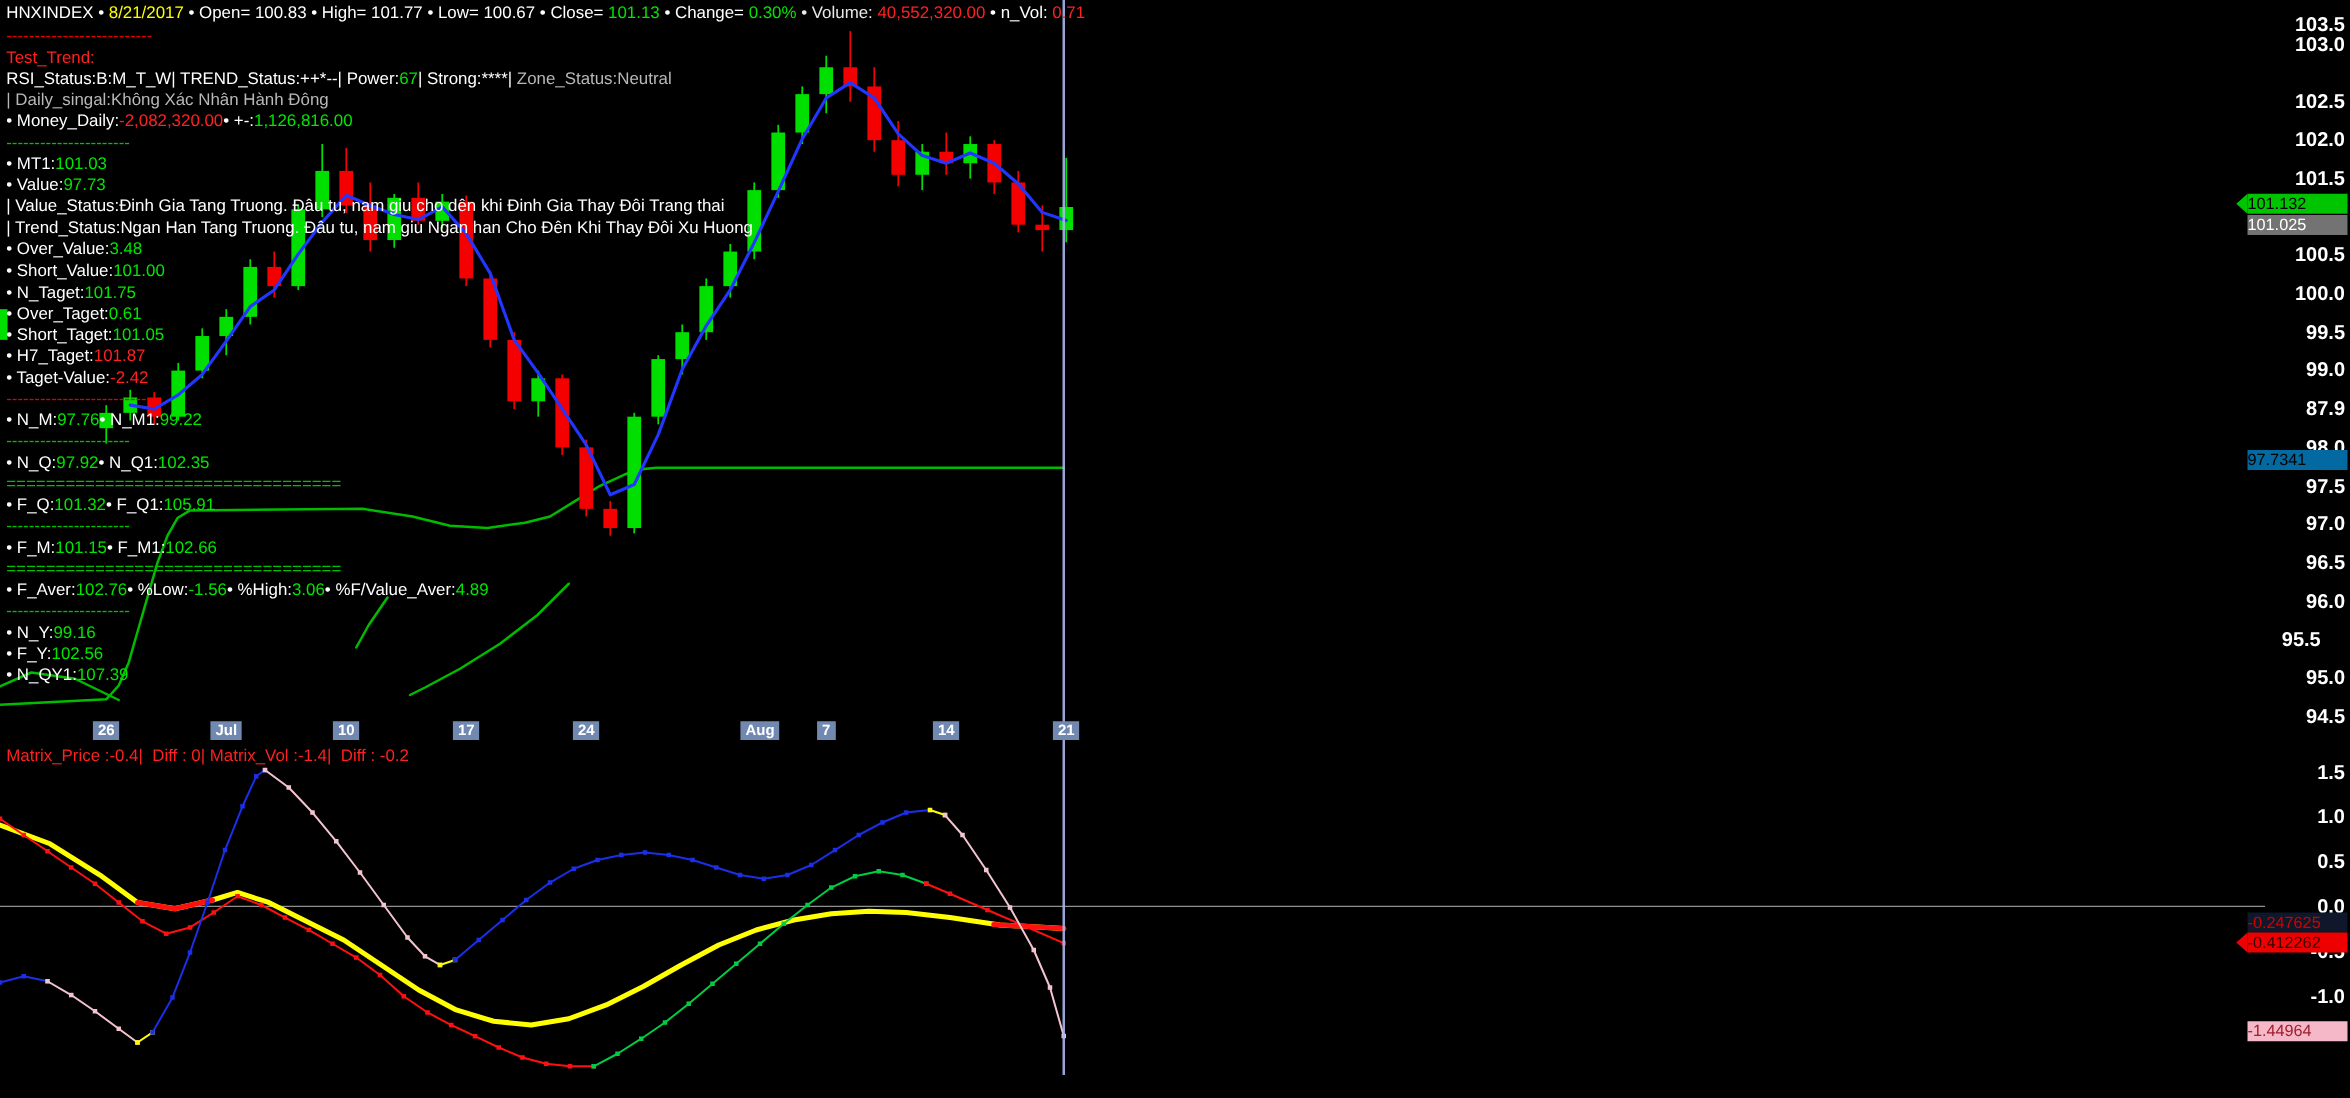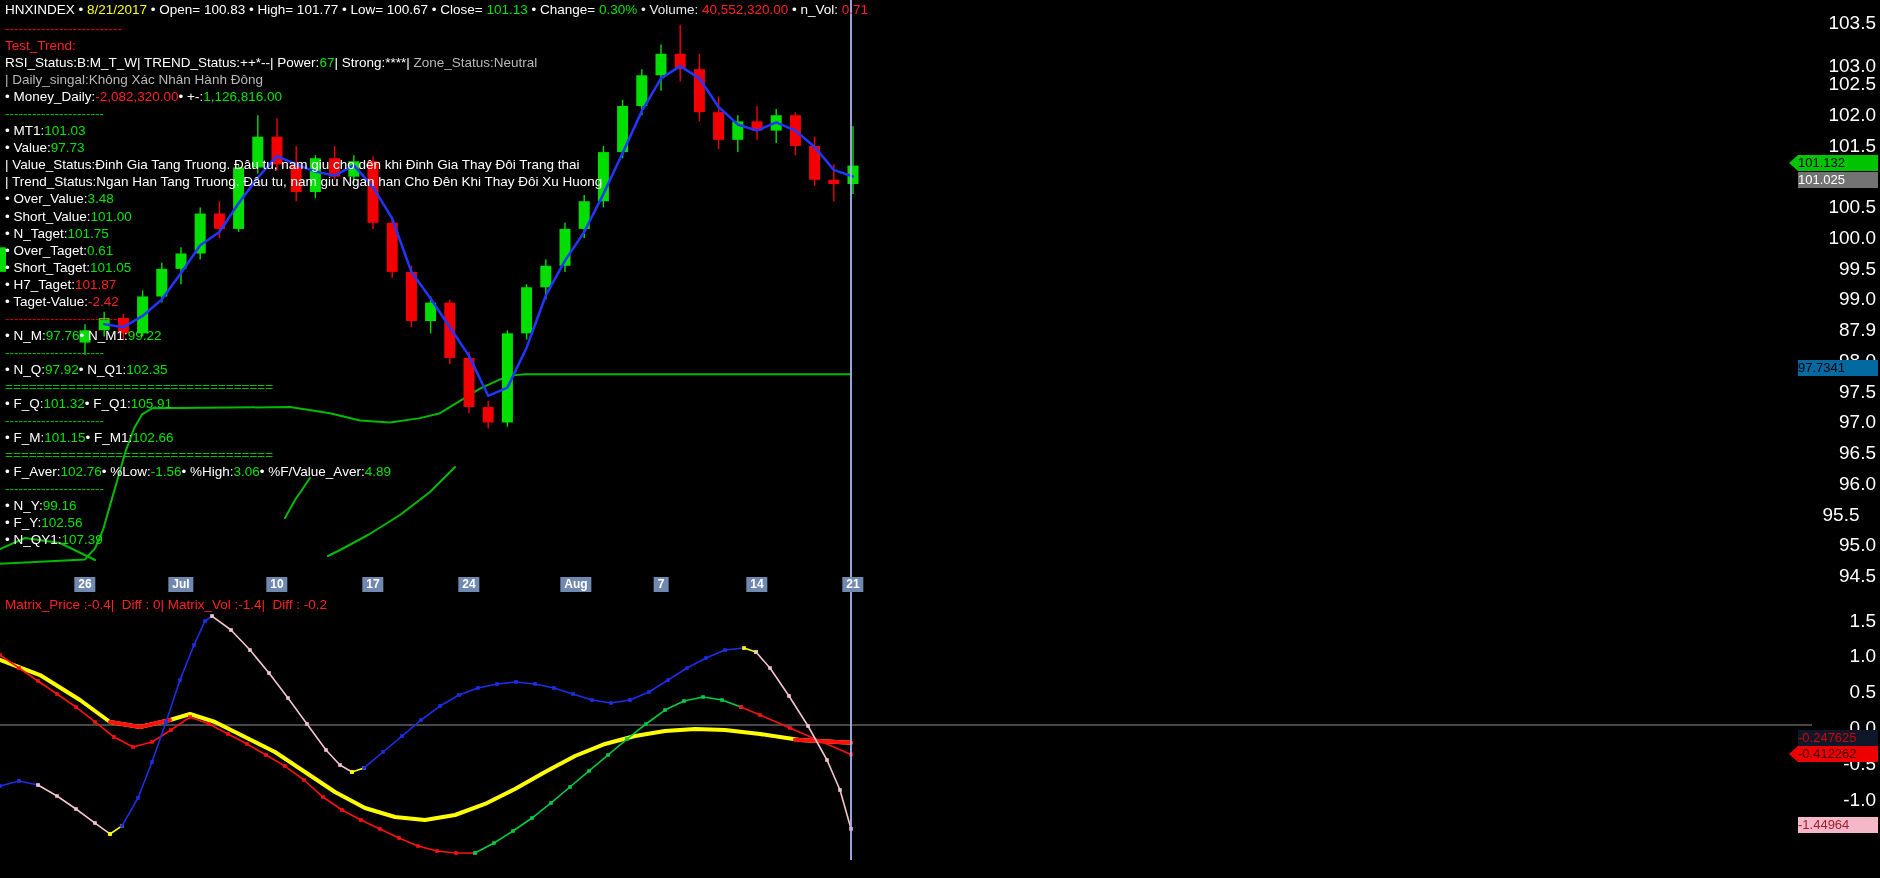--- a/index.html
+++ b/index.html
@@ -6,21 +6,21 @@
   .screen{position:relative;width:1880px;height:878px;background:#000;overflow:hidden;
           font-family:"Liberation Sans",sans-serif;}
   svg{position:absolute;left:0;top:0;}
   .hdr{position:absolute;left:5px;top:2px;font-size:13.5px;white-space:pre;z-index:5;}
   .info{position:absolute;left:5px;top:20px;font-size:13.5px;line-height:17.05px;white-space:pre;z-index:5;}
   .iline{height:17.05px;}
   .dchip{position:absolute;top:577px;height:15px;line-height:15px;padding:0 4px;
          background:#7189b1;color:#fff;font-weight:bold;font-size:12px;
          transform:translateX(-50%);z-index:4;}
   .matrix{position:absolute;left:5px;top:597px;font-size:13.5px;color:#ff2020;white-space:pre;z-index:5;text-align:right;}
-  .tick{position:absolute;right:4px;width:70px;text-align:right;color:#fff;font-size:19px;z-index:3;}
+  .tick{position:absolute;right:4px;width:70px;text-align:right;color:#fff;font-size:16px;z-index:3;font-weight:bold;}
   .chip{position:absolute;left:1798px;width:80px;height:16px;line-height:16px;
         text-align:left;font-size:13px;z-index:6;}
   .chip .arr{position:absolute;left:-9px;top:0;width:0;height:0;
         border-top:8px solid transparent;border-bottom:8px solid transparent;}
   .footer{position:absolute;left:0;top:861px;width:1880px;height:17px;background:#7591bd;
         border-top:1px solid #394f75;color:#000;font-size:12px;line-height:16px;
         padding-left:6px;box-sizing:border-box;z-index:7;}
 </style>
 </head>
 <body>
@@ -239,29 +239,29 @@
       <rect x="838.2" y="788.2128" width="3.6" height="3.6" fill="#f2c4cf"></rect>
       <rect x="849.2" y="827.02" width="3.6" height="3.6" fill="#f2c4cf"></rect>
       <line x1="851" y1="0" x2="851" y2="860" stroke="#aab6ee" stroke-width="2" opacity="0.9"></line>
     </svg>
   <div id="dates">
       <div class="dchip" style="left: 85px;">26</div>
       <div class="dchip" style="left: 181px;">Jul</div>
       <div class="dchip" style="left: 277px;">10</div>
       <div class="dchip" style="left: 373px;">17</div>
       <div class="dchip" style="left: 469px;">24</div>
-      <div class="dchip" style="left: 576px;">Aug</div>
+      <div class="dchip" style="left: 608px;">Aug</div>
       <div class="dchip" style="left: 661px;">7</div>
       <div class="dchip" style="left: 757px;">14</div>
       <div class="dchip" style="left: 853px;">21</div>
     </div>
   <div class="matrix">Matrix_Price :-0.4|  Diff : 0| Matrix_Vol :-1.4|  Diff : -0.2</div>
   <div id="yaxis">
       <div class="tick" style="top: 12px;">103.5</div>
-      <div class="tick" style="top: 55px;">103.0</div>
+      <div class="tick" style="top: 28px;">103.0</div>
       <div class="tick" style="top: 73.44px;">102.5</div>
       <div class="tick" style="top: 104.16px;">102.0</div>
       <div class="tick" style="top: 134.88px;">101.5</div>
       <div class="tick" style="top: 196.32px;">100.5</div>
       <div class="tick" style="top: 227.04px;">100.0</div>
       <div class="tick" style="top: 257.76px;">99.5</div>
       <div class="tick" style="top: 288.48px;">99.0</div>
       <div class="tick" style="top: 319.2px;">87.9</div>
       <div class="tick" style="top: 349.92px;">98.0</div>
       <div class="tick" style="top: 380.64px;">97.5</div>

